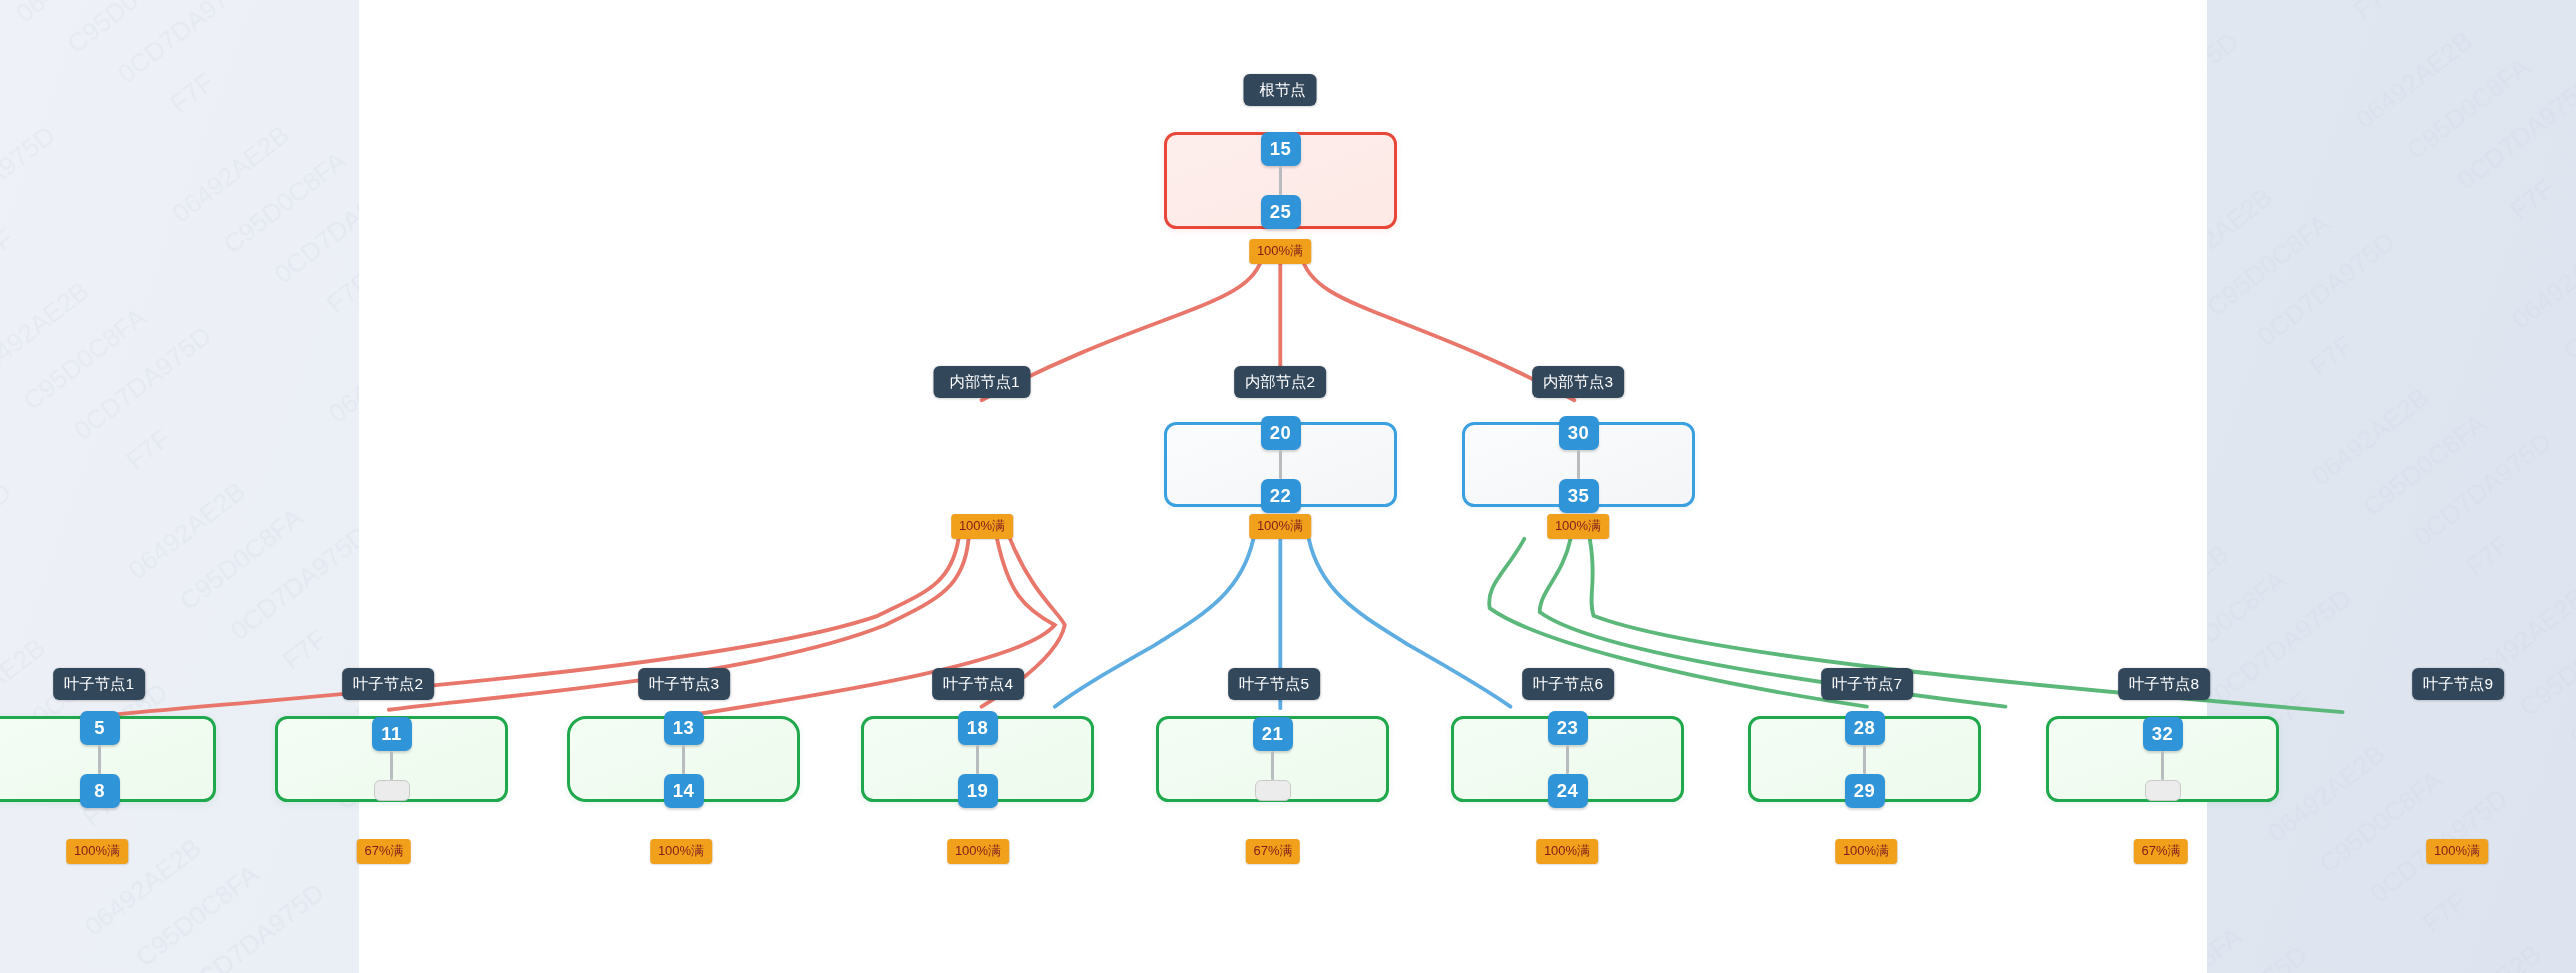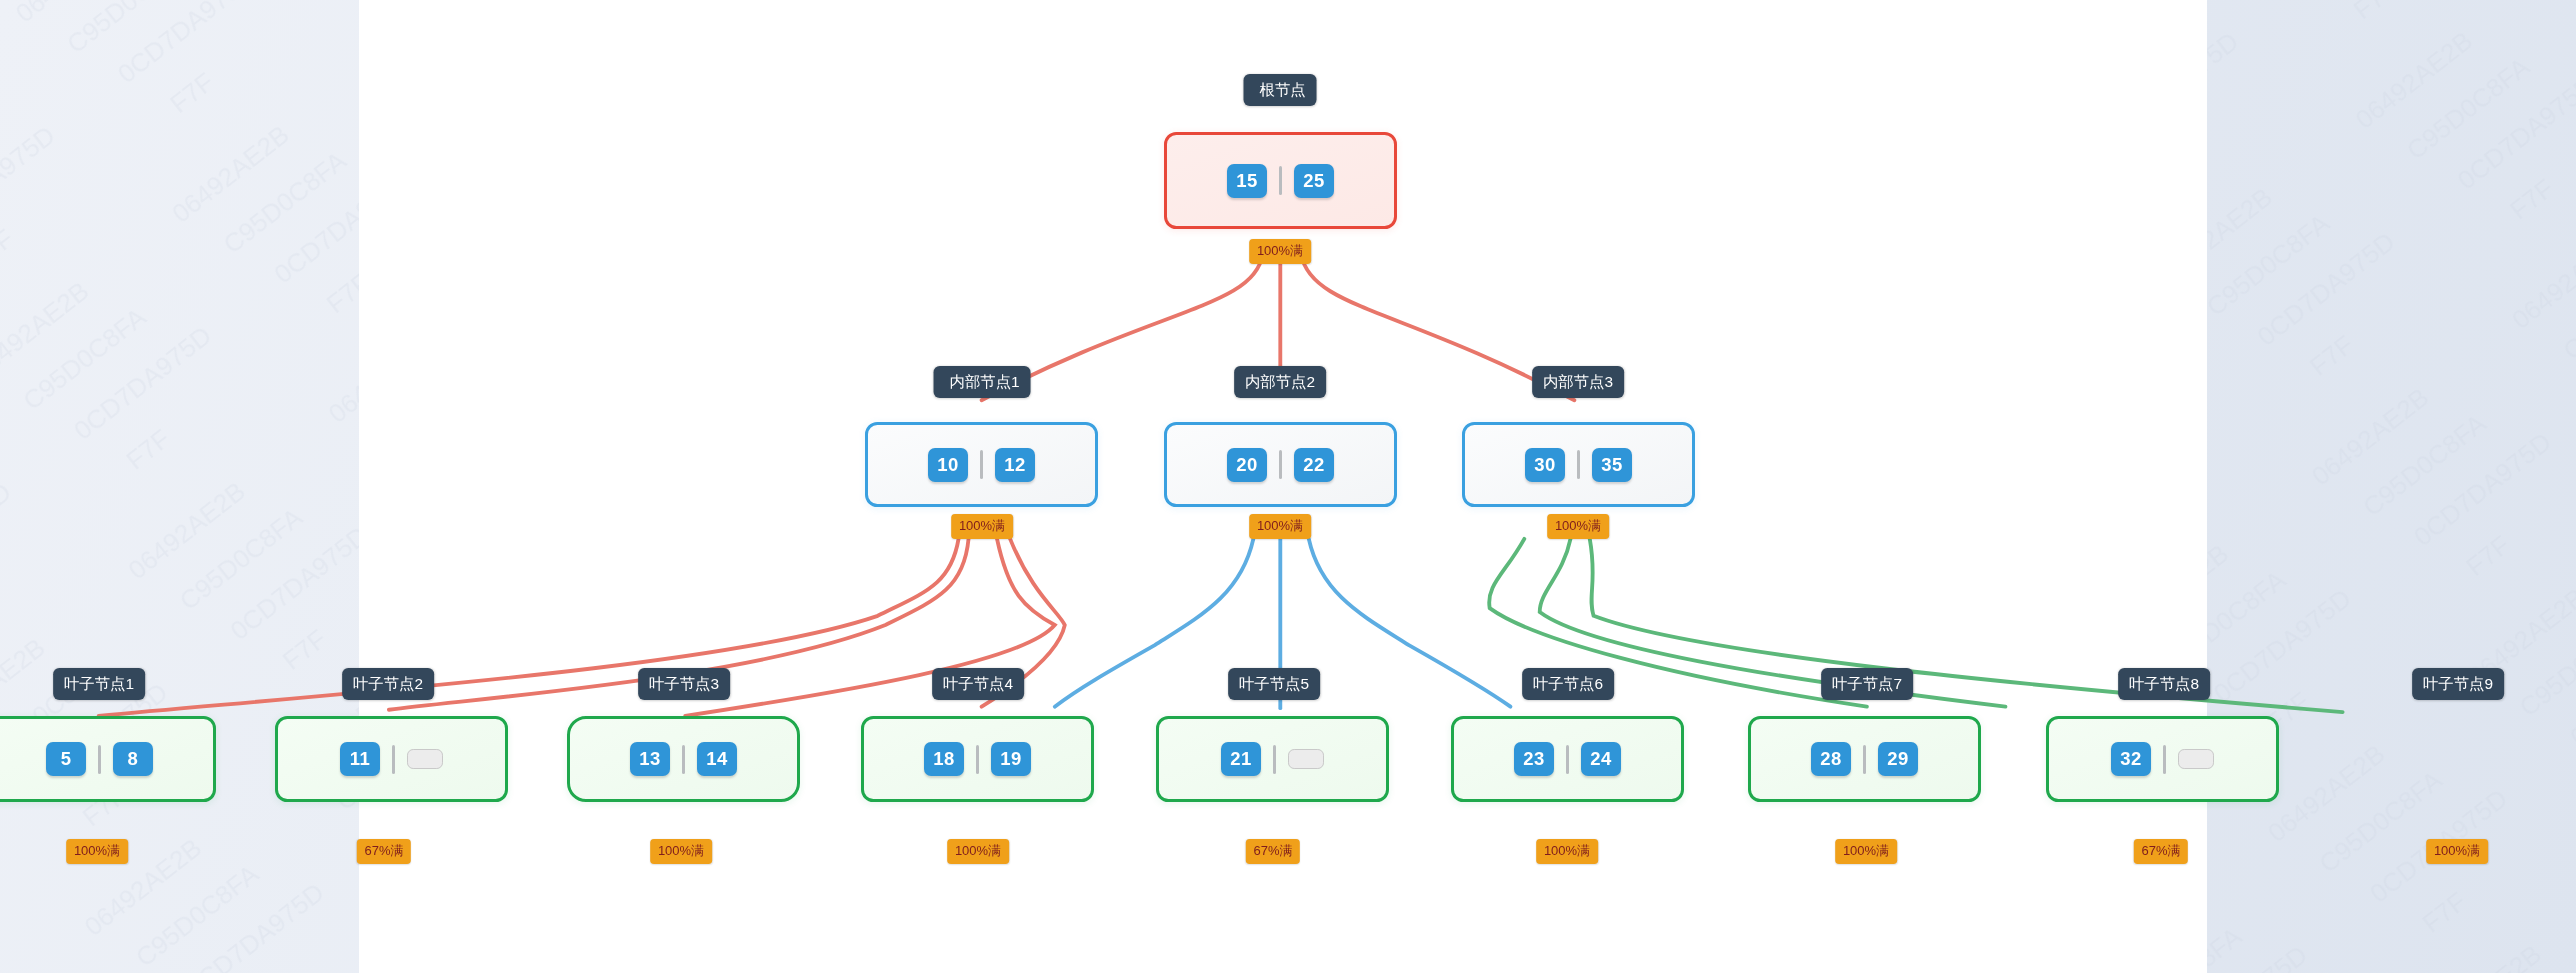--- a/index.html
+++ b/index.html
@@ -71,20 +71,21 @@
   .node.leaf {
     border: 3.1px solid #1fa84c;
     background: linear-gradient(160deg, #f4fdf4 0%, #eefaee 100%);
     box-shadow: 0 1.5px 7.7px rgba(31,168,76,.10);
   }
 
   .slots {
     display: flex;
     align-items: center;
     justify-content: center;
+    flex-direction: column;
   }
 
   .key {
     width: 40px;
     height: 34px;
     border-radius: 7px;
     background: #2f95d8;
     color: #ffffff;
     font-size: 18.5px;
     font-weight: bold;
@@ -184,27 +185,20 @@
   <div class="node root" style="left:1164px; top:132px; width:233px; height:97px;">
     <div class="slots">
       <div class="key">15</div>
       <div class="divider"></div>
       <div class="key">25</div>
     </div>
   </div>
   <div class="fill-badge" style="left:1280px; top:239px;">100%满</div>
 
   <div class="node-label" style="left:982px; top:366px;padding-left:16px;">内部节点1</div>
-  <div class="node internal" style="left:865px; top:422px; width:233px; height:85px;">
-    <div class="slots">
-      <div class="key">10</div>
-      <div class="divider"></div>
-      <div class="key">12</div>
-    </div>
-  </div>
   <div class="fill-badge" style="left:982px; top:514px;">100%满</div>
 
   <div class="node-label" style="left:1280px; top:366px;">内部节点2</div>
   <div class="node internal" style="left:1164px; top:422px; width:233px; height:85px;">
     <div class="slots">
       <div class="key">20</div>
       <div class="divider"></div>
       <div class="key">22</div>
     </div>
   </div>

